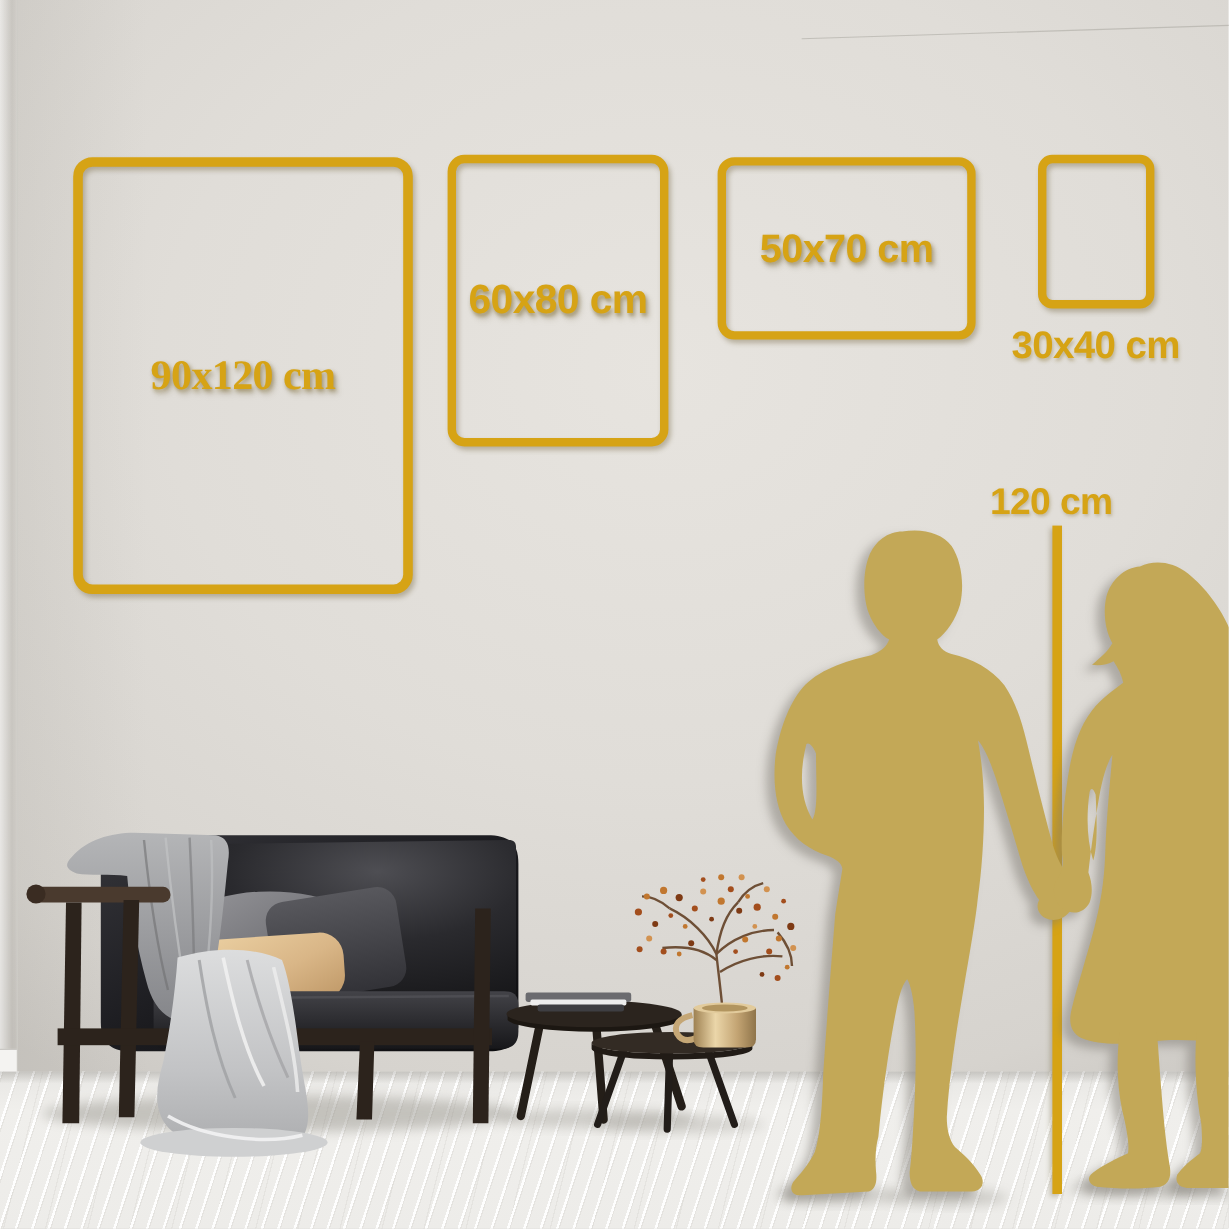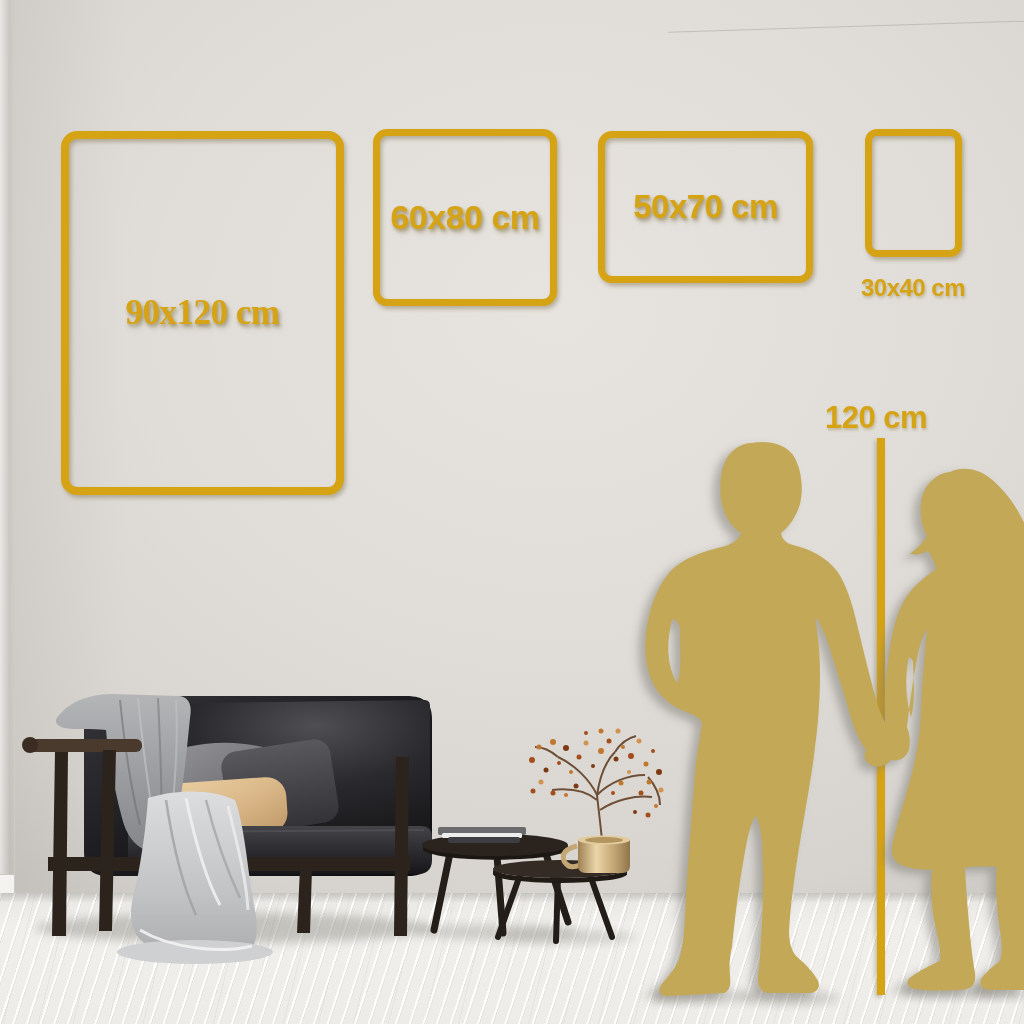--- a/index.html
+++ b/index.html
@@ -60,31 +60,31 @@
   svg.art{position:absolute;inset:0;z-index:3;pointer-events:none;}
   .couple{filter:drop-shadow(-7px 5px 4px rgba(125,122,114,0.50));}
   
   .frame{
     position:absolute;box-sizing:border-box;z-index:4;
     border:7px solid var(--accent-gold);border-radius:14px;
     display:flex;align-items:center;justify-content:center;
     filter:drop-shadow(2px 3px 2px rgba(124,110,76,0.45));
   }
   .f90{left:61px;top:131px;width:283px;height:364px;border-width:8px;border-radius:16px;font-family:Liberation Serif, serif;}
-  .f60{left:373px;top:129px;width:184px;height:177px;}
+  .f60{left:373px;top:129px;width:184px;height:243px;}
   .f50{left:598px;top:131px;width:215px;height:152px;align-items:center;}
   .f30{left:865px;top:129px;width:97px;height:128px;border-radius:12px;}
   .size-label{
     color:var(--accent-gold);font-weight:700;letter-spacing:-0.5px;white-space:nowrap;
     text-shadow:1px 2px 3px rgba(130,105,35,0.35);z-index:4;
   }
   .l90{font-size:35px;}
   .l60{font-size:34px;}
   .l50{font-size:33px;}
-  .l30{position:absolute;left:913px;top:288px;transform:translate(-50%,-50%);font-size:24px;}
+  .l30{position:absolute;left:913px;top:288px;transform:translate(-50%,-50%);font-size:32px;}
   .l180{position:absolute;left:876px;top:418px;transform:translate(-50%,-50%);font-size:31px;}
 </style>
 </head>
 <body>
 
 <div class="scene">
 
   <div class="wall"></div>
   <div class="ceiling-line"></div>
   <div class="wall-corner"></div>

